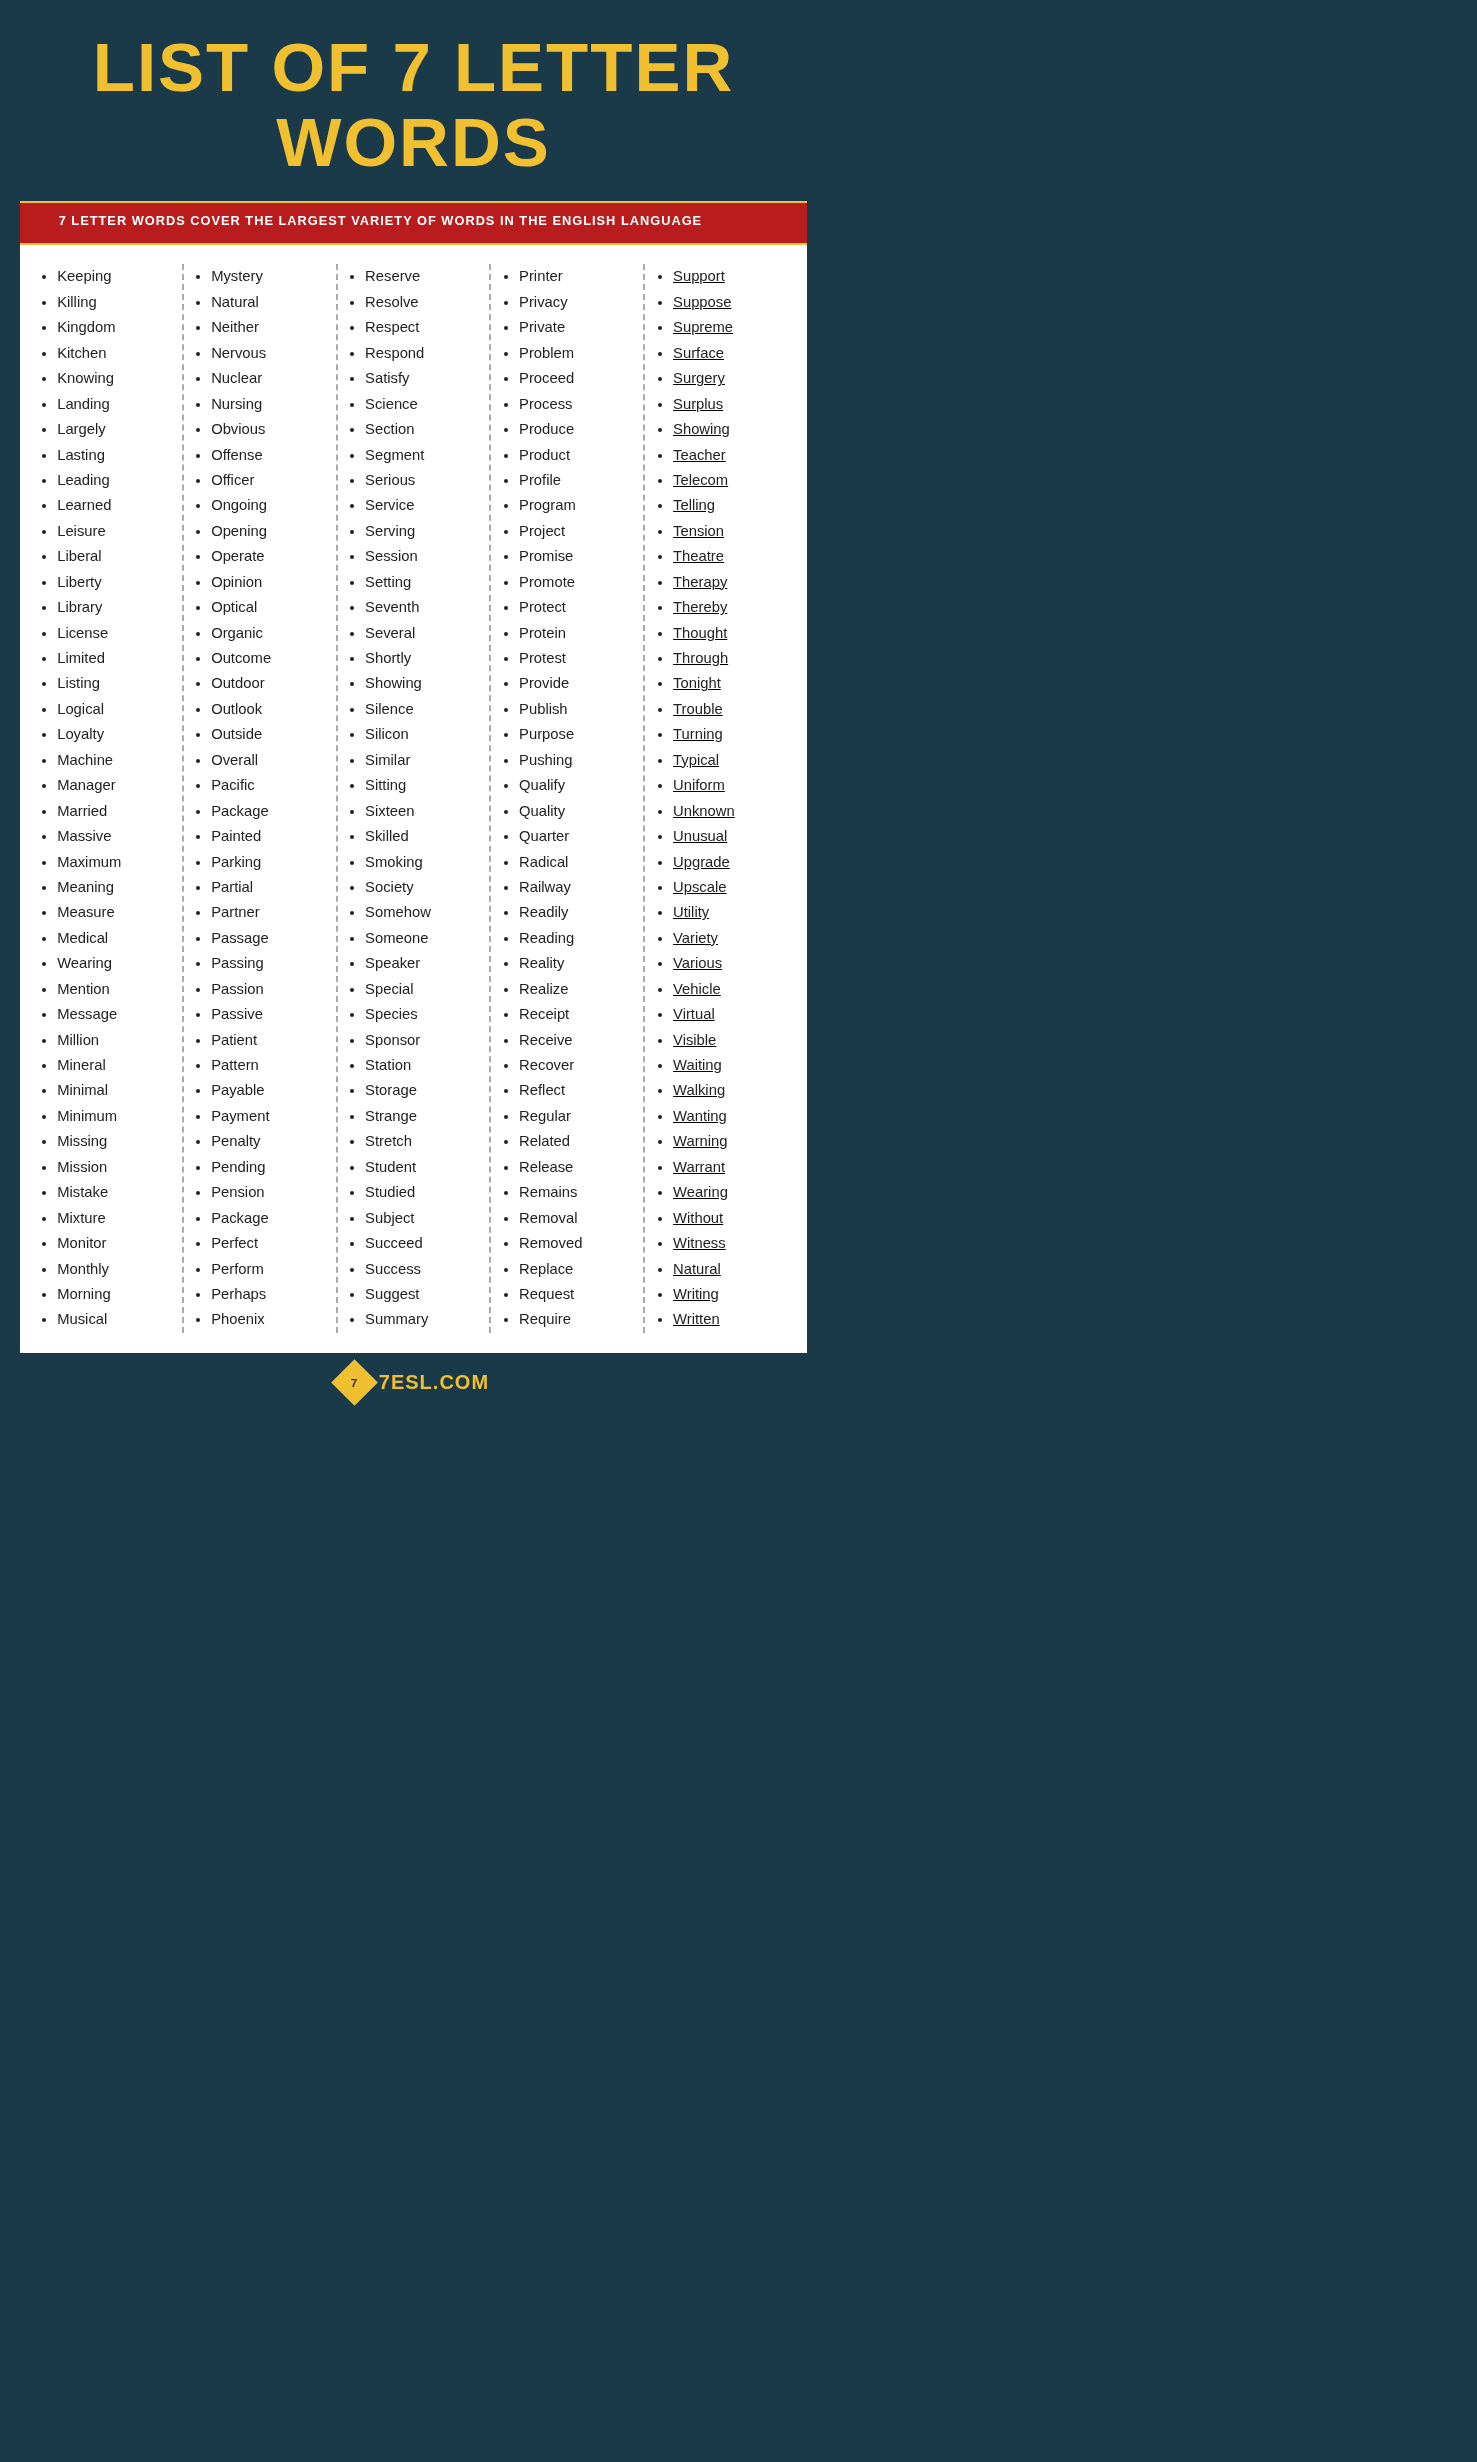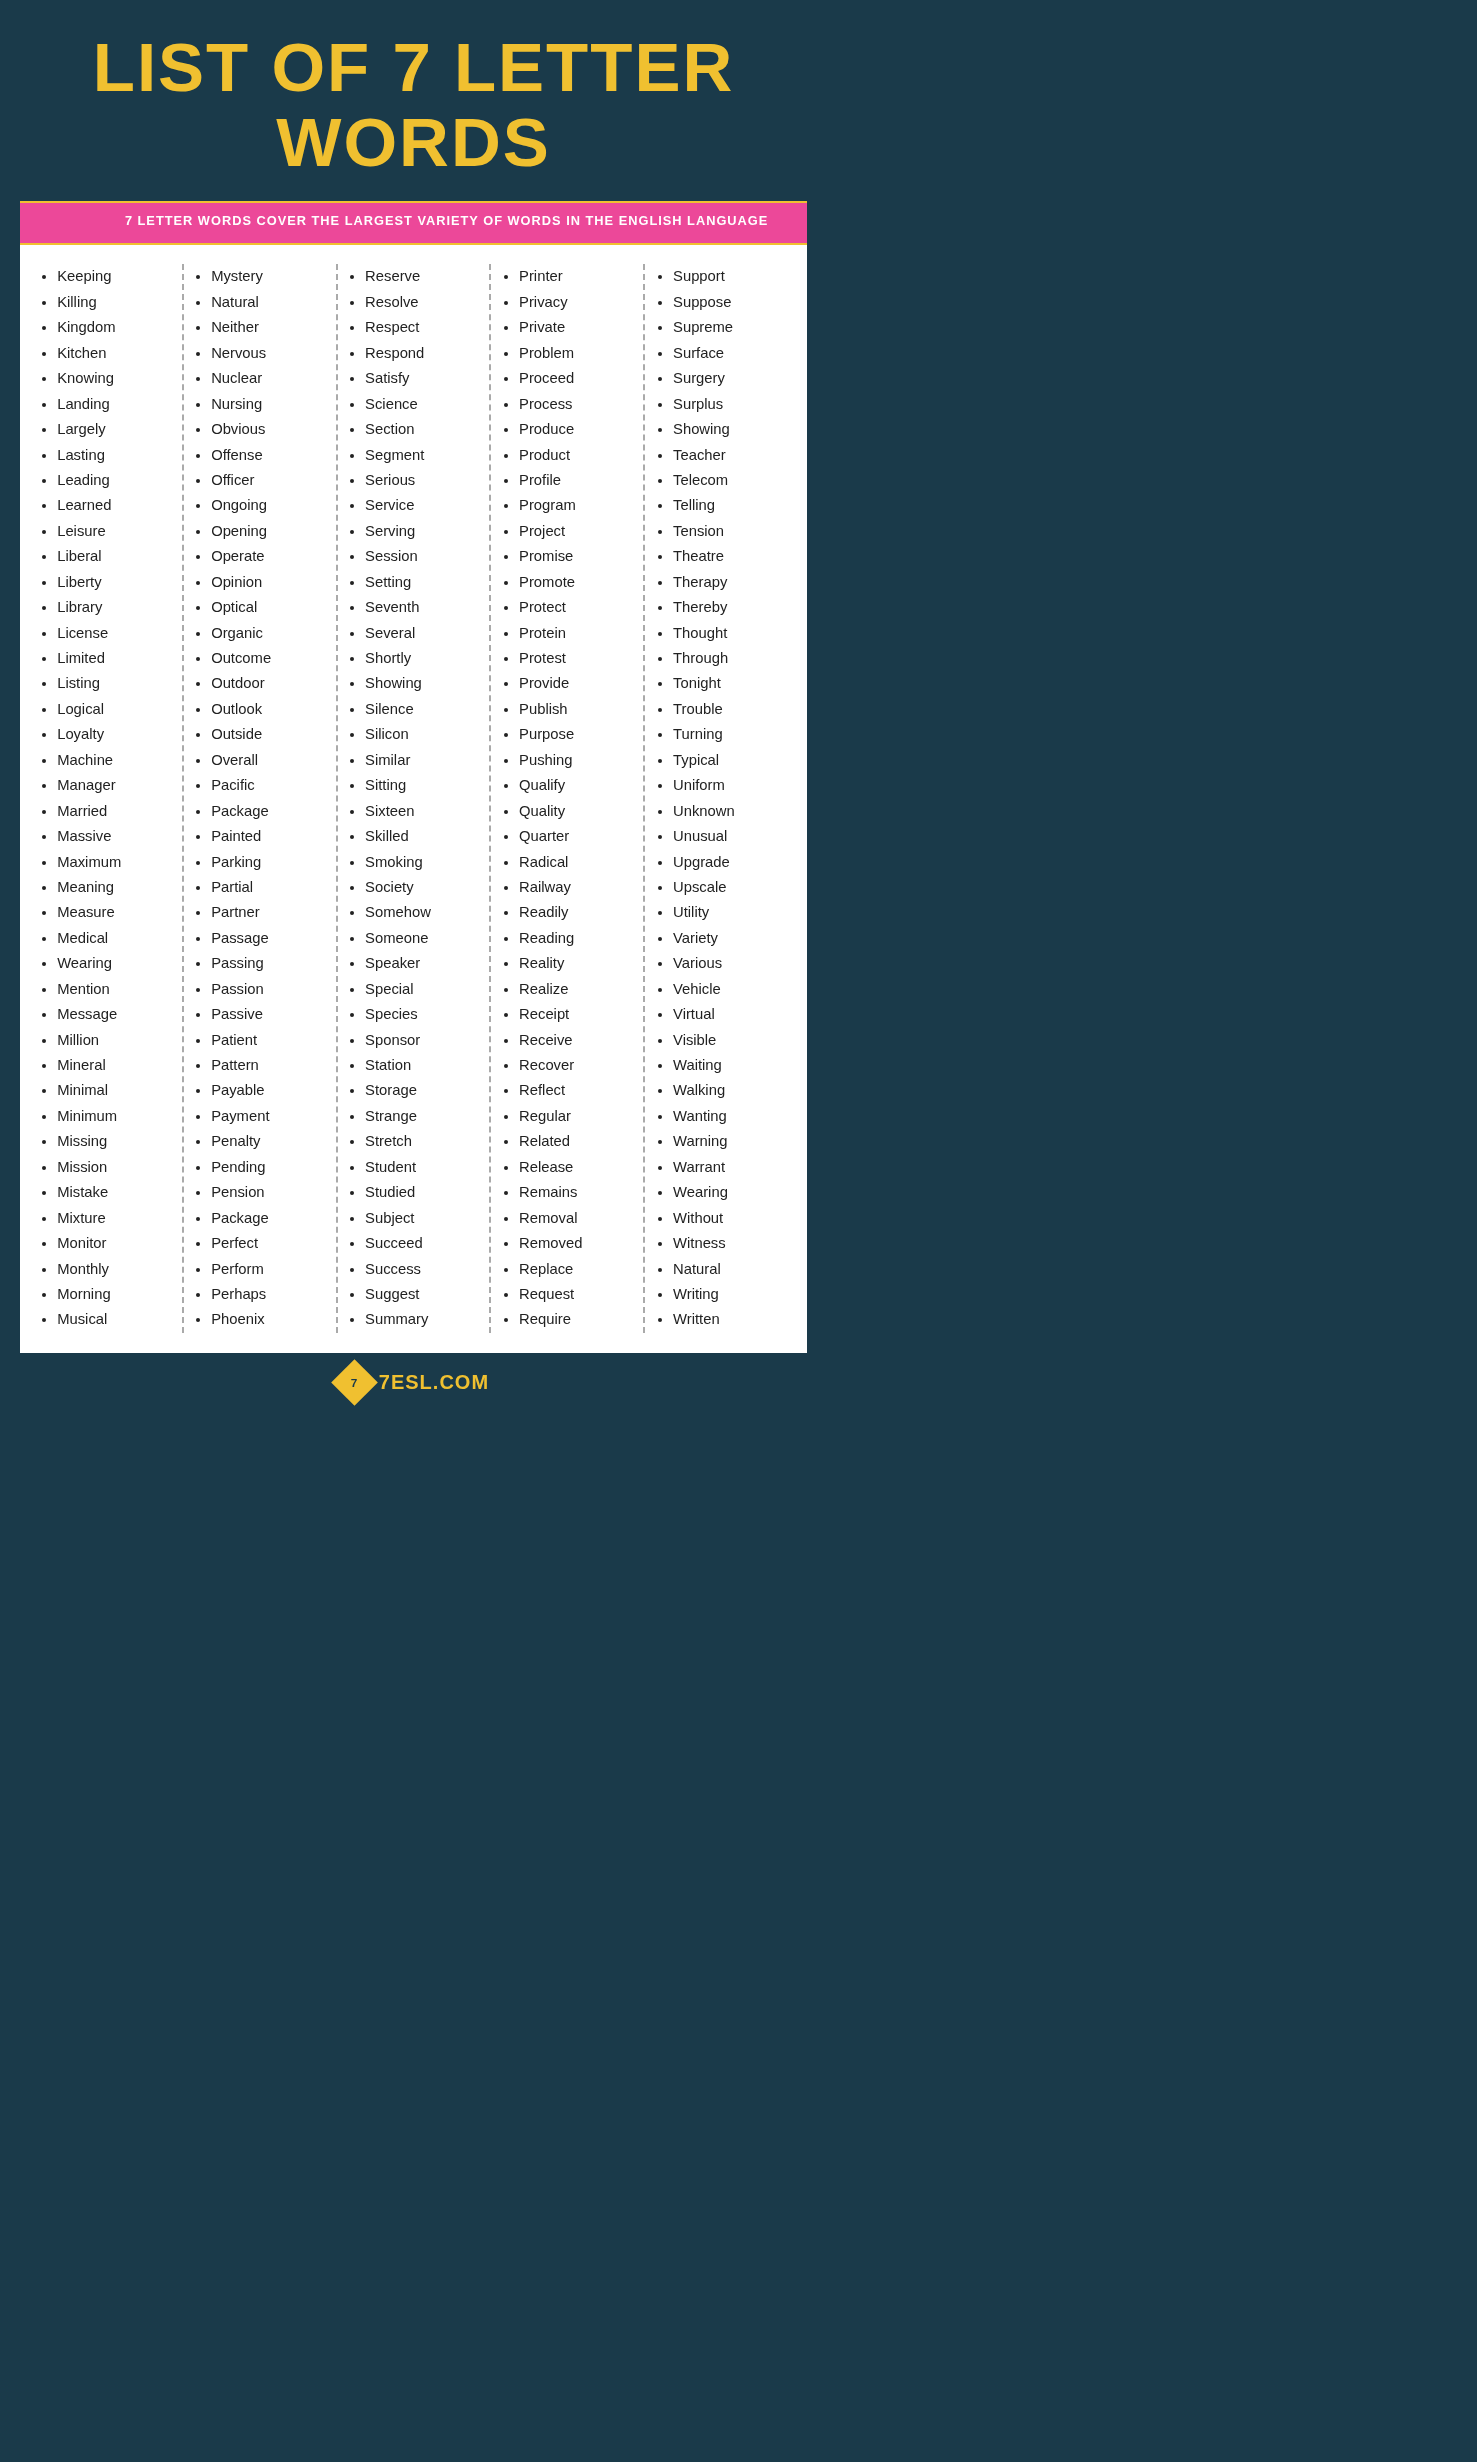--- a/index.html
+++ b/index.html
@@ -16,23 +16,23 @@
     }
     .header h1 {
       color: #f0c030;
       font-size: 69px;
       font-weight: 900;
       letter-spacing: 2px;
       line-height: 1.1;
       text-transform: uppercase;
     }
     .subtitle-bar {
-      background: #ec4899;
+      background: #b91c1c;
       padding: 9.9px 39px 14.8px 39px;
-      text-align: right;
+      text-align: left;
       border-top: 2px solid #f0c030;
       border-bottom: 2px solid #f0c030;
       margin: 0 19.7px 0 19.7px;
     }
     .subtitle-bar p {
       color: #ffffff;
       font-size: 12.8px;
       font-weight: 700;
       letter-spacing: 1px;
       text-transform: uppercase;
@@ -45,20 +45,21 @@
     .columns-wrapper {
       display: flex;
     }
     .col {
       flex: 1;
       padding: 0 9.9px;
       border-right: 2px dashed #aaaaaa;
     }
     .col:last-child {
       border-right: none;
+      text-decoration: underline;
     }
     .col ul {
       list-style: disc;
       padding-left: 17.7px;
     }
     .col ul li {
       font-size: 14.8px;
       color: #222222;
       line-height: 1.72;
       font-family: Arial, sans-serif;

